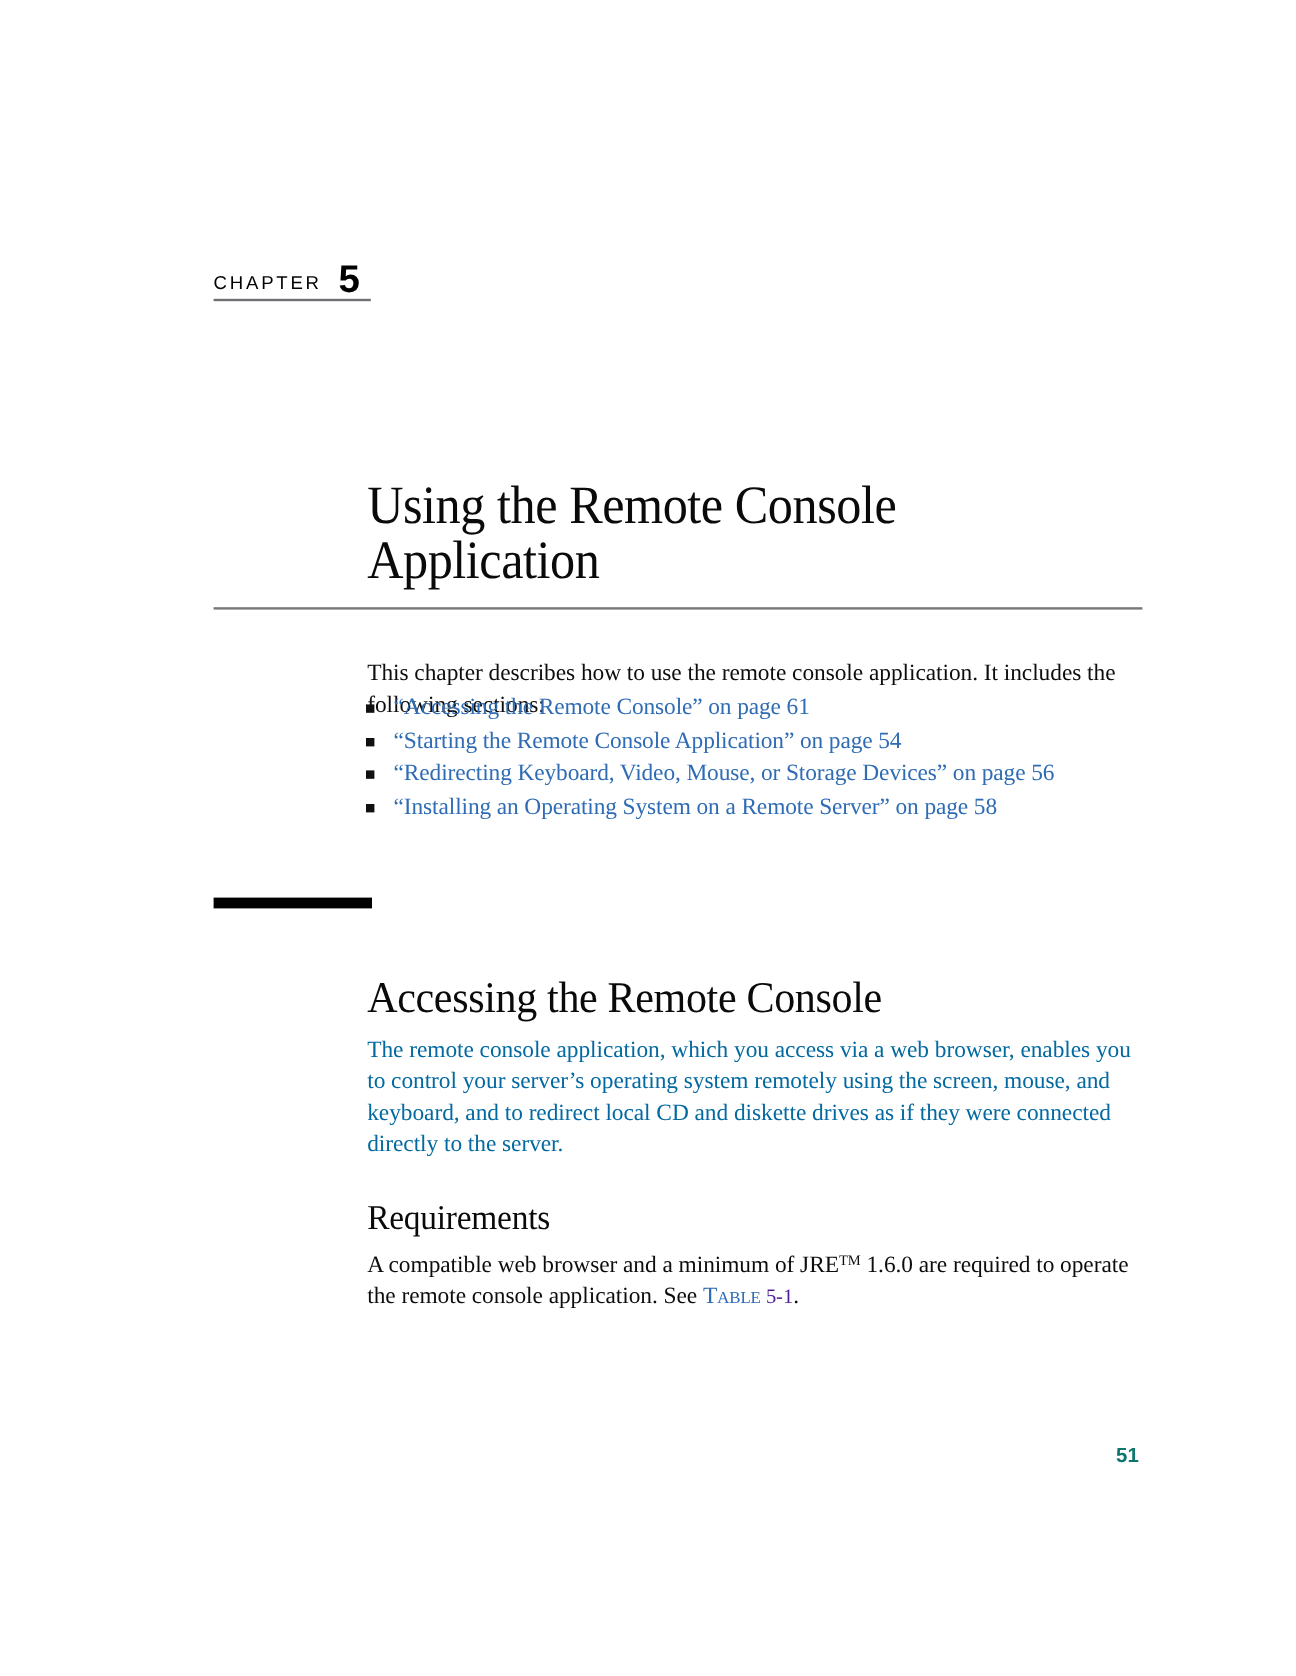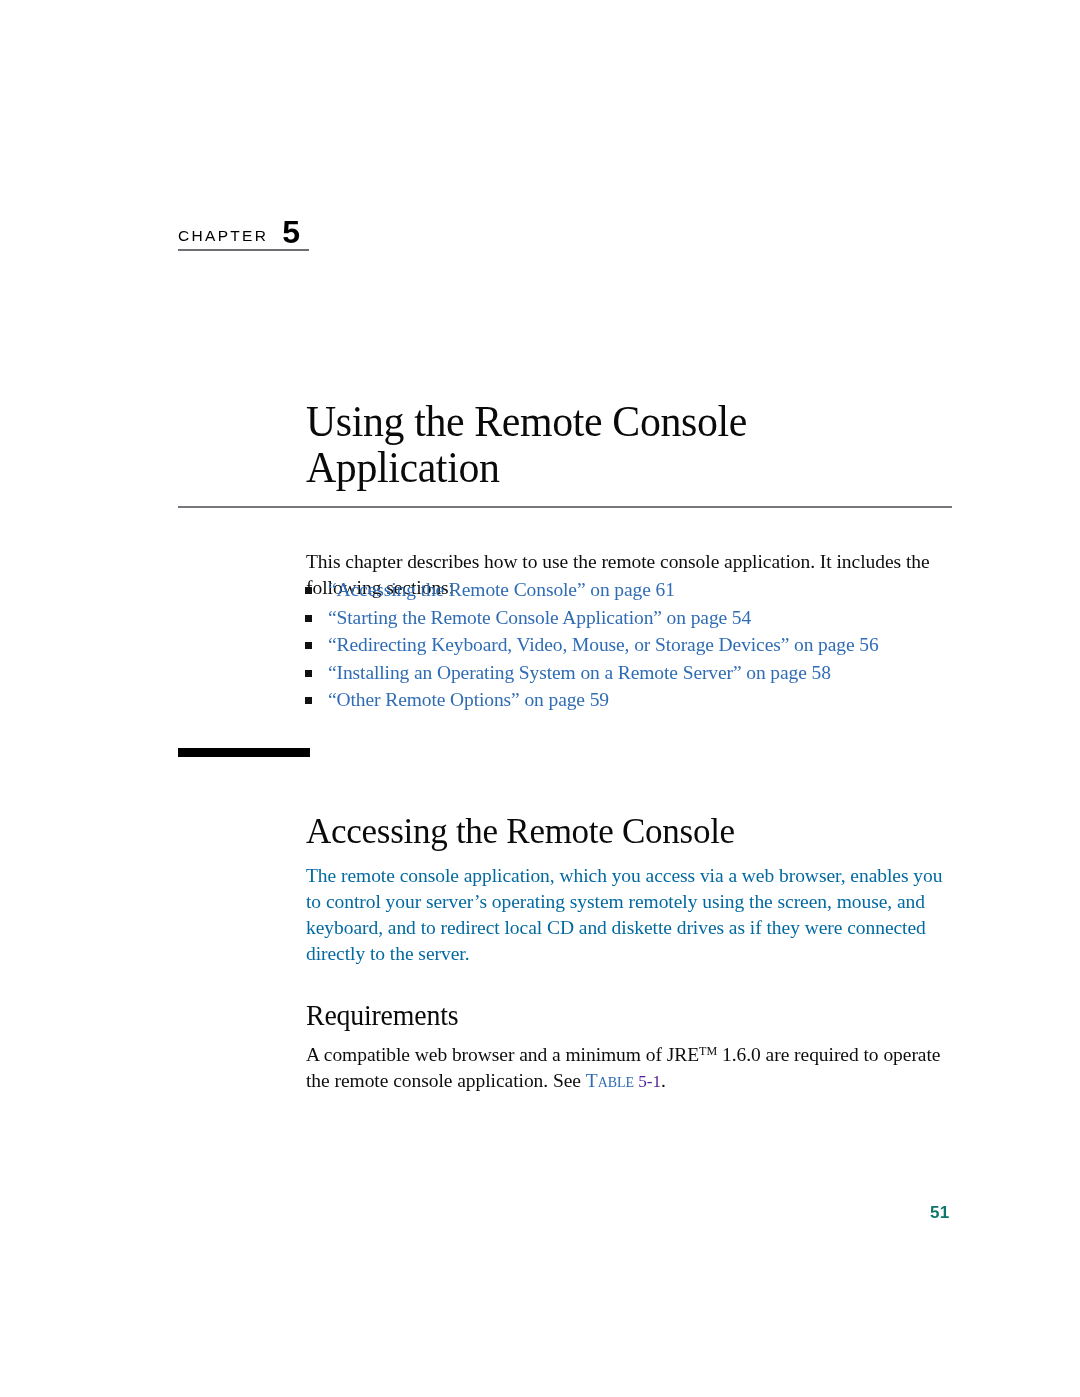--- a/index.html
+++ b/index.html
@@ -259,24 +259,20 @@
       <a href="#" class="toc-link">“Starting the Remote Console Application” on page 54</a>
     </li>
     <li class="toc-item">
       <span class="toc-bullet"></span>
       <a href="#" class="toc-link">“Redirecting Keyboard, Video, Mouse, or Storage Devices” on page 56</a>
     </li>
     <li class="toc-item">
       <span class="toc-bullet"></span>
       <a href="#" class="toc-link">“Installing an Operating System on a Remote Server” on page 58</a>
     </li>
-    <li class="toc-item">
-      <span class="toc-bullet"></span>
-      <a href="#" class="toc-link">“Other Remote Options” on page 59</a>
-    </li>
   </ul>
 
   <div class="section-bar"></div>
 
   <h2 class="section-heading">Accessing the Remote Console</h2>
 
   <p class="section-para">The remote console application, which you access via a web browser, enables you to control your server’s operating system remotely using the screen, mouse, and keyboard, and to redirect local CD and diskette drives as if they were connected directly to the server.</p>
 
   <h3 class="subsection-heading">Requirements</h3>
 

